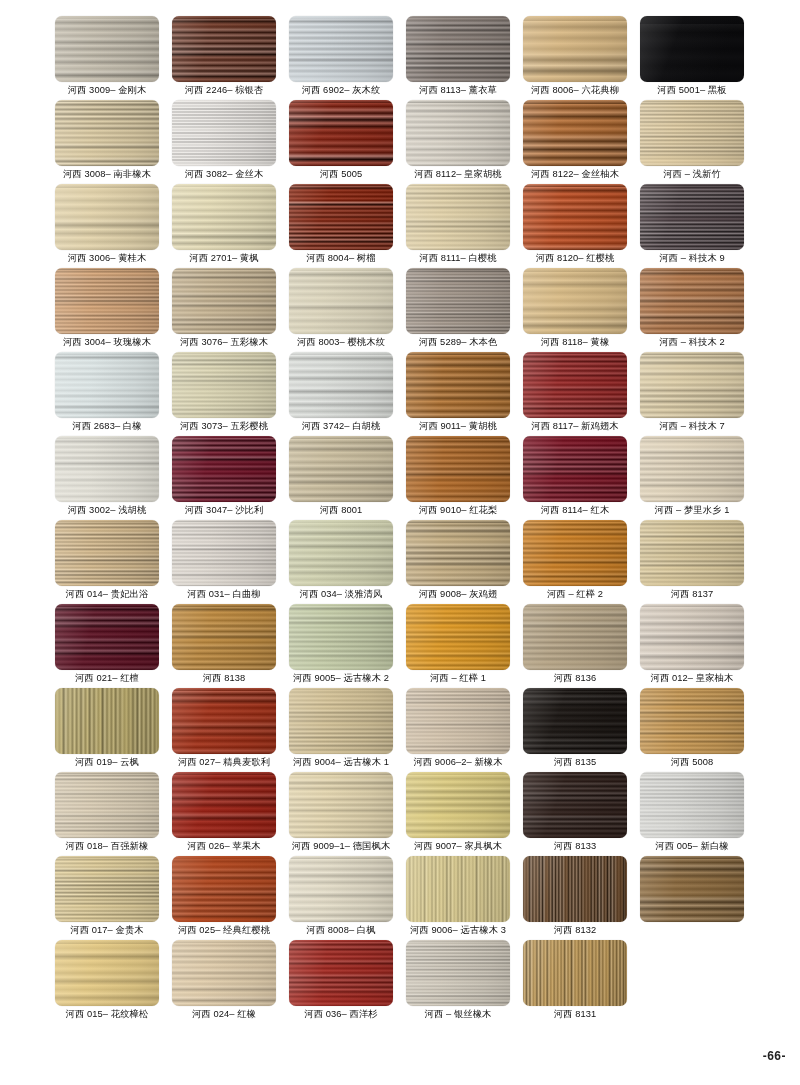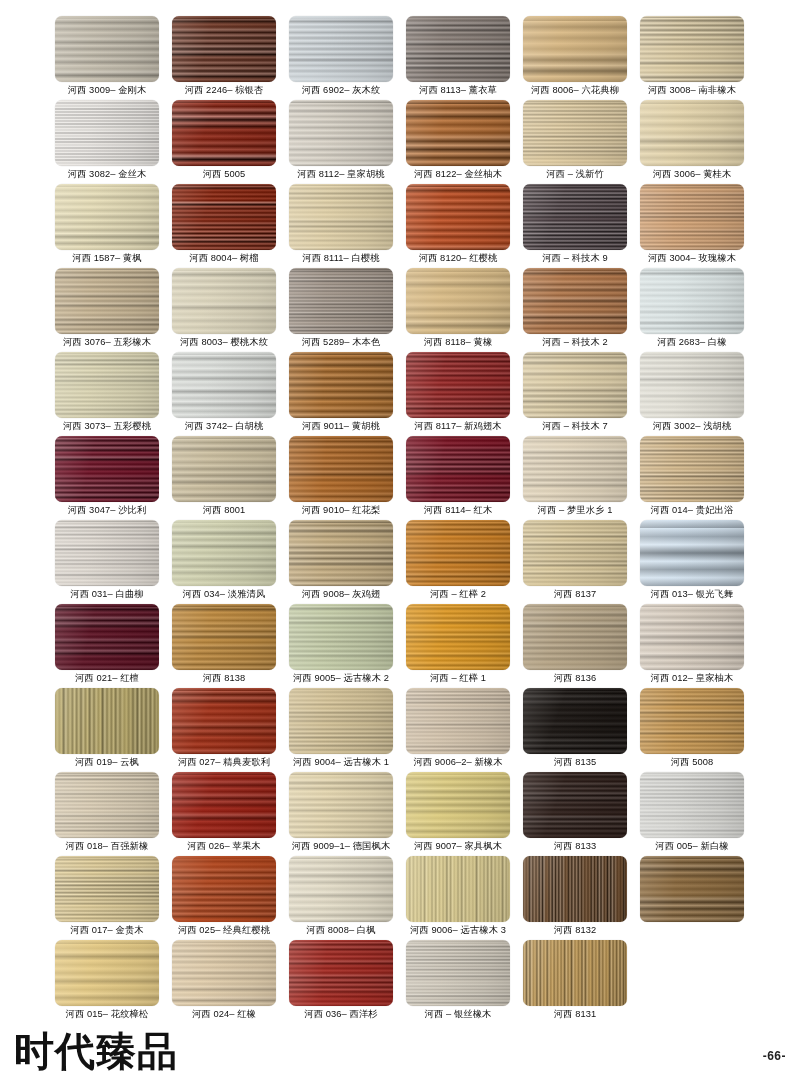--- a/index.html
+++ b/index.html
@@ -110,20 +110,27 @@
         <div class="label">河西 8113– 薰衣草</div>
       </div>
       <div class="cell">
         <div class="swatch" style="background: rgb(217, 184, 130);">
           <div class="grain" style="background-image: repeating-linear-gradient(0deg, rgba(0, 0, 0, 0.165) 0%, rgba(255, 255, 255, 0.09) 8.33%, rgba(0, 0, 0, 0.35) 16.67%, rgba(255, 255, 255, 0.192) 25%, rgba(0, 0, 0, 0.263) 33.33%, rgba(255, 255, 255, 0.145) 41.67%, rgba(0, 0, 0, 0.11) 50%, rgba(255, 255, 255, 0.063) 58.33%, rgba(0, 0, 0, 0.133) 66.67%, rgba(255, 255, 255, 0.075) 75%, rgba(0, 0, 0, 0.18) 83.33%, rgba(255, 255, 255, 0.098) 91.67%); background-size: 100% 100%;"></div>
           <div class="grain" style="background-image: linear-gradient(103deg, rgba(255, 255, 255, 0.16) 0%, rgba(255, 255, 255, 0.02) 35%, rgba(0, 0, 0, 0.06) 75%, rgba(0, 0, 0, 0.12) 100%);"></div>
         </div>
         <div class="label">河西 8006– 六花典柳</div>
       </div>
       <div class="cell">
+        <div class="swatch" style="background: rgb(10, 10, 12);">
+          <div class="grain" style="background-image: repeating-linear-gradient(0deg, rgba(0, 0, 0, 0.027) 0%, rgba(255, 255, 255, 0.016) 12.5%, rgba(0, 0, 0, 0.035) 25%, rgba(255, 255, 255, 0.02) 37.5%, rgba(0, 0, 0, 0.03) 50%, rgba(255, 255, 255, 0.02) 62.5%, rgba(0, 0, 0, 0.086) 75%, rgba(255, 255, 255, 0.047) 87.5%); background-size: 100% 100%;"></div>
+          <div class="grain" style="background-image: linear-gradient(110deg, rgba(255, 255, 255, 0.16) 0%, rgba(255, 255, 255, 0.02) 35%, rgba(0, 0, 0, 0.06) 75%, rgba(0, 0, 0, 0.12) 100%);"></div>
+        </div>
+        <div class="label">河西 5001– 黑板</div>
+      </div>
+      <div class="cell">
         <div class="swatch" style="background: rgb(224, 207, 166);">
           <div class="grain" style="background-image: repeating-linear-gradient(0deg, rgba(0, 0, 0, 0.392) 0%, rgba(255, 255, 255, 0.216) 3.57%, rgba(0, 0, 0, 0.345) 7.14%, rgba(255, 255, 255, 0.19) 10.71%, rgba(0, 0, 0, 0.11) 14.29%, rgba(255, 255, 255, 0.063) 17.86%, rgba(0, 0, 0, 0.106) 21.43%, rgba(255, 255, 255, 0.06) 25%, rgba(0, 0, 0, 0.345) 28.57%, rgba(255, 255, 255, 0.192) 32.14%, rgba(0, 0, 0, 0.125) 35.71%, rgba(255, 255, 255, 0.07) 39.29%, rgba(0, 0, 0, 0.176) 42.86%, rgba(255, 255, 255, 0.098) 46.43%, rgba(0, 0, 0, 0.14) 50%, rgba(255, 255, 255, 0.08) 53.57%, rgba(0, 0, 0, 0.3) 57.14%, rgba(255, 255, 255, 0.165) 60.71%, rgba(0, 0, 0, 0.224) 64.29%, rgba(255, 255, 255, 0.125) 67.86%, rgba(0, 0, 0, 0.32) 71.43%, rgba(255, 255, 255, 0.176) 75%, rgba(0, 0, 0, 0.353) 78.57%, rgba(255, 255, 255, 0.192) 82.14%, rgba(0, 0, 0, 0.31) 85.71%, rgba(255, 255, 255, 0.17) 89.29%, rgba(0, 0, 0, 0.365) 92.86%, rgba(255, 255, 255, 0.2) 96.43%); background-size: 100% 100%;"></div>
           <div class="grain" style="background-image: linear-gradient(96deg, rgba(255, 255, 255, 0.16) 0%, rgba(255, 255, 255, 0.02) 35%, rgba(0, 0, 0, 0.06) 75%, rgba(0, 0, 0, 0.12) 100%);"></div>
         </div>
         <div class="label">河西 3008– 南非橡木</div>
       </div>
       <div class="cell">
         <div class="swatch" style="background: rgb(233, 230, 226);">
           <div class="grain" style="background-image: repeating-linear-gradient(0deg, rgba(0, 0, 0, 0.094) 0%, rgba(255, 255, 255, 0.055) 2.27%, rgba(0, 0, 0, 0.094) 4.55%, rgba(255, 255, 255, 0.05) 6.82%, rgba(0, 0, 0, 0.26) 9.09%, rgba(255, 255, 255, 0.14) 11.36%, rgba(0, 0, 0, 0.184) 13.64%, rgba(255, 255, 255, 0.1) 15.91%, rgba(0, 0, 0, 0.235) 18.18%, rgba(255, 255, 255, 0.13) 20.45%, rgba(0, 0, 0, 0.15) 22.73%, rgba(255, 255, 255, 0.082) 25%, rgba(0, 0, 0, 0.227) 27.27%, rgba(255, 255, 255, 0.125) 29.55%, rgba(0, 0, 0, 0.082) 31.82%, rgba(255, 255, 255, 0.043) 34.09%, rgba(0, 0, 0, 0.247) 36.36%, rgba(255, 255, 255, 0.133) 38.64%, rgba(0, 0, 0, 0.267) 40.91%, rgba(255, 255, 255, 0.145) 43.18%, rgba(0, 0, 0, 0.1) 45.45%, rgba(255, 255, 255, 0.055) 47.73%, rgba(0, 0, 0, 0.263) 50%, rgba(255, 255, 255, 0.145) 52.27%, rgba(0, 0, 0, 0.09) 54.55%, rgba(255, 255, 255, 0.05) 56.82%, rgba(0, 0, 0, 0.18) 59.09%, rgba(255, 255, 255, 0.1) 61.36%, rgba(0, 0, 0, 0.26) 63.64%, rgba(255, 255, 255, 0.14) 65.91%, rgba(0, 0, 0, 0.19) 68.18%, rgba(255, 255, 255, 0.106) 70.45%, rgba(0, 0, 0, 0.216) 72.73%, rgba(255, 255, 255, 0.118) 75%, rgba(0, 0, 0, 0.243) 77.27%, rgba(255, 255, 255, 0.133) 79.55%, rgba(0, 0, 0, 0.224) 81.82%, rgba(255, 255, 255, 0.12) 84.09%, rgba(0, 0, 0, 0.275) 86.36%, rgba(255, 255, 255, 0.153) 88.64%, rgba(0, 0, 0, 0.118) 90.91%, rgba(255, 255, 255, 0.063) 93.18%, rgba(0, 0, 0, 0.21) 95.45%, rgba(255, 255, 255, 0.118) 97.73%); background-size: 100% 100%;"></div>
           <div class="grain" style="background-image: linear-gradient(103deg, rgba(255, 255, 255, 0.16) 0%, rgba(255, 255, 255, 0.02) 35%, rgba(0, 0, 0, 0.06) 75%, rgba(0, 0, 0, 0.12) 100%);"></div>
@@ -163,21 +170,21 @@
           <div class="grain" style="background-image: repeating-linear-gradient(0deg, rgba(0, 0, 0, 0.153) 0%, rgba(255, 255, 255, 0.082) 6.25%, rgba(0, 0, 0, 0.11) 12.5%, rgba(255, 255, 255, 0.063) 18.75%, rgba(0, 0, 0, 0.16) 25%, rgba(255, 255, 255, 0.09) 31.25%, rgba(0, 0, 0, 0.247) 37.5%, rgba(255, 255, 255, 0.137) 43.75%, rgba(0, 0, 0, 0.1) 50%, rgba(255, 255, 255, 0.055) 56.25%, rgba(0, 0, 0, 0.114) 62.5%, rgba(255, 255, 255, 0.063) 68.75%, rgba(0, 0, 0, 0.11) 75%, rgba(255, 255, 255, 0.063) 81.25%, rgba(0, 0, 0, 0.07) 87.5%, rgba(255, 255, 255, 0.04) 93.75%); background-size: 100% 100%;"></div>
           <div class="grain" style="background-image: linear-gradient(96deg, rgba(255, 255, 255, 0.16) 0%, rgba(255, 255, 255, 0.02) 35%, rgba(0, 0, 0, 0.06) 75%, rgba(0, 0, 0, 0.12) 100%);"></div>
         </div>
         <div class="label">河西 3006– 黄桂木</div>
       </div>
       <div class="cell">
         <div class="swatch" style="background: rgb(233, 224, 186);">
           <div class="grain" style="background-image: repeating-linear-gradient(0deg, rgba(0, 0, 0, 0.137) 0%, rgba(255, 255, 255, 0.075) 5%, rgba(0, 0, 0, 0.224) 10%, rgba(255, 255, 255, 0.12) 15%, rgba(0, 0, 0, 0.29) 20%, rgba(255, 255, 255, 0.16) 25%, rgba(0, 0, 0, 0.19) 30%, rgba(255, 255, 255, 0.1) 35%, rgba(0, 0, 0, 0.165) 40%, rgba(255, 255, 255, 0.09) 45%, rgba(0, 0, 0, 0.18) 50%, rgba(255, 255, 255, 0.1) 55%, rgba(0, 0, 0, 0.13) 60%, rgba(255, 255, 255, 0.07) 65%, rgba(0, 0, 0, 0.1) 70%, rgba(255, 255, 255, 0.055) 75%, rgba(0, 0, 0, 0.173) 80%, rgba(255, 255, 255, 0.094) 85%, rgba(0, 0, 0, 0.098) 90%, rgba(255, 255, 255, 0.055) 95%); background-size: 100% 100%;"></div>
           <div class="grain" style="background-image: linear-gradient(103deg, rgba(255, 255, 255, 0.16) 0%, rgba(255, 255, 255, 0.02) 35%, rgba(0, 0, 0, 0.06) 75%, rgba(0, 0, 0, 0.12) 100%);"></div>
         </div>
-        <div class="label">河西 1587– 黄枫</div>
+        <div class="label">河西 2701– 黄枫</div>
       </div>
       <div class="cell">
         <div class="swatch" style="background: rgb(139, 31, 7);">
           <div class="grain" style="background-image: repeating-linear-gradient(0deg, rgba(0, 0, 0, 0.467) 0%, rgba(255, 255, 255, 0.26) 3.13%, rgba(0, 0, 0, 0.47) 6.25%, rgba(255, 255, 255, 0.26) 9.38%, rgba(0, 0, 0, 0.694) 12.5%, rgba(255, 255, 255, 0.38) 15.63%, rgba(0, 0, 0, 0.604) 18.75%, rgba(255, 255, 255, 0.33) 21.88%, rgba(0, 0, 0, 0.53) 25%, rgba(255, 255, 255, 0.29) 28.13%, rgba(0, 0, 0, 0.455) 31.25%, rgba(255, 255, 255, 0.25) 34.38%, rgba(0, 0, 0, 0.5) 37.5%, rgba(255, 255, 255, 0.28) 40.63%, rgba(0, 0, 0, 0.275) 43.75%, rgba(255, 255, 255, 0.15) 46.88%, rgba(0, 0, 0, 0.424) 50%, rgba(255, 255, 255, 0.23) 53.13%, rgba(0, 0, 0, 0.337) 56.25%, rgba(255, 255, 255, 0.184) 59.38%, rgba(0, 0, 0, 0.463) 62.5%, rgba(255, 255, 255, 0.255) 65.63%, rgba(0, 0, 0, 0.714) 68.75%, rgba(255, 255, 255, 0.392) 71.88%, rgba(0, 0, 0, 0.21) 75%, rgba(255, 255, 255, 0.118) 78.13%, rgba(0, 0, 0, 0.243) 81.25%, rgba(255, 255, 255, 0.133) 84.38%, rgba(0, 0, 0, 0.216) 87.5%, rgba(255, 255, 255, 0.118) 90.63%, rgba(0, 0, 0, 0.573) 93.75%, rgba(255, 255, 255, 0.318) 96.88%); background-size: 100% 100%;"></div>
           <div class="grain" style="background-image: linear-gradient(110deg, rgba(255, 255, 255, 0.16) 0%, rgba(255, 255, 255, 0.02) 35%, rgba(0, 0, 0, 0.06) 75%, rgba(0, 0, 0, 0.12) 100%);"></div>
         </div>
         <div class="label">河西 8004– 树榴</div>
       </div>
       <div class="cell">
         <div class="swatch" style="background: rgb(228, 212, 171);">
@@ -362,27 +369,20 @@
         <div class="label">河西 – 红榉 2</div>
       </div>
       <div class="cell">
         <div class="swatch" style="background: rgb(221, 203, 158);">
           <div class="grain" style="background-image: repeating-linear-gradient(0deg, rgba(0, 0, 0, 0.118) 0%, rgba(255, 255, 255, 0.067) 3.13%, rgba(0, 0, 0, 0.118) 6.25%, rgba(255, 255, 255, 0.067) 9.38%, rgba(0, 0, 0, 0.165) 12.5%, rgba(255, 255, 255, 0.09) 15.63%, rgba(0, 0, 0, 0.23) 18.75%, rgba(255, 255, 255, 0.125) 21.88%, rgba(0, 0, 0, 0.09) 25%, rgba(255, 255, 255, 0.05) 28.13%, rgba(0, 0, 0, 0.286) 31.25%, rgba(255, 255, 255, 0.157) 34.38%, rgba(0, 0, 0, 0.243) 37.5%, rgba(255, 255, 255, 0.133) 40.63%, rgba(0, 0, 0, 0.145) 43.75%, rgba(255, 255, 255, 0.082) 46.88%, rgba(0, 0, 0, 0.255) 50%, rgba(255, 255, 255, 0.14) 53.13%, rgba(0, 0, 0, 0.208) 56.25%, rgba(255, 255, 255, 0.114) 59.38%, rgba(0, 0, 0, 0.294) 62.5%, rgba(255, 255, 255, 0.16) 65.63%, rgba(0, 0, 0, 0.1) 68.75%, rgba(255, 255, 255, 0.055) 71.88%, rgba(0, 0, 0, 0.286) 75%, rgba(255, 255, 255, 0.157) 78.13%, rgba(0, 0, 0, 0.17) 81.25%, rgba(255, 255, 255, 0.094) 84.38%, rgba(0, 0, 0, 0.14) 87.5%, rgba(255, 255, 255, 0.08) 90.63%, rgba(0, 0, 0, 0.227) 93.75%, rgba(255, 255, 255, 0.125) 96.88%); background-size: 100% 100%;"></div>
           <div class="grain" style="background-image: linear-gradient(110deg, rgba(255, 255, 255, 0.16) 0%, rgba(255, 255, 255, 0.02) 35%, rgba(0, 0, 0, 0.06) 75%, rgba(0, 0, 0, 0.12) 100%);"></div>
         </div>
         <div class="label">河西 8137</div>
       </div>
       <div class="cell">
-        <div class="swatch" style="background: rgb(207, 224, 238);">
-          <div class="grain" style="background-image: repeating-linear-gradient(0deg, rgba(0, 0, 0, 0.29) 0%, rgba(255, 255, 255, 0.16) 12.5%, rgba(0, 0, 0, 0.29) 25%, rgba(255, 255, 255, 0.16) 37.5%, rgba(0, 0, 0, 0.41) 50%, rgba(255, 255, 255, 0.227) 62.5%, rgba(0, 0, 0, 0.23) 75%, rgba(255, 255, 255, 0.13) 87.5%); background-size: 100% 100%;"></div>
-          <div class="grain" style="background-image: linear-gradient(96deg, rgba(255, 255, 255, 0.16) 0%, rgba(255, 255, 255, 0.02) 35%, rgba(0, 0, 0, 0.06) 75%, rgba(0, 0, 0, 0.12) 100%);"></div>
-        </div>
-        <div class="label">河西 013– 银光飞舞</div>
-      </div>
-      <div class="cell">
         <div class="swatch" style="background: rgb(90, 12, 30);">
           <div class="grain" style="background-image: repeating-linear-gradient(0deg, rgba(0, 0, 0, 0.286) 0%, rgba(255, 255, 255, 0.157) 4.17%, rgba(0, 0, 0, 0.153) 8.33%, rgba(255, 255, 255, 0.082) 12.5%, rgba(0, 0, 0, 0.192) 16.67%, rgba(255, 255, 255, 0.106) 20.83%, rgba(0, 0, 0, 0.48) 25%, rgba(255, 255, 255, 0.263) 29.17%, rgba(0, 0, 0, 0.31) 33.33%, rgba(255, 255, 255, 0.17) 37.5%, rgba(0, 0, 0, 0.404) 41.67%, rgba(255, 255, 255, 0.224) 45.83%, rgba(0, 0, 0, 0.16) 50%, rgba(255, 255, 255, 0.09) 54.17%, rgba(0, 0, 0, 0.184) 58.33%, rgba(255, 255, 255, 0.1) 62.5%, rgba(0, 0, 0, 0.47) 66.67%, rgba(255, 255, 255, 0.26) 70.83%, rgba(0, 0, 0, 0.47) 75%, rgba(255, 255, 255, 0.26) 79.17%, rgba(0, 0, 0, 0.21) 83.33%, rgba(255, 255, 255, 0.118) 87.5%, rgba(0, 0, 0, 0.486) 91.67%, rgba(255, 255, 255, 0.267) 95.83%); background-size: 100% 100%;"></div>
           <div class="grain" style="background-image: linear-gradient(103deg, rgba(255, 255, 255, 0.16) 0%, rgba(255, 255, 255, 0.02) 35%, rgba(0, 0, 0, 0.06) 75%, rgba(0, 0, 0, 0.12) 100%);"></div>
         </div>
         <div class="label">河西 021– 红檀</div>
       </div>
       <div class="cell">
         <div class="swatch" style="background: rgb(193, 139, 61);">
           <div class="grain" style="background-image: repeating-linear-gradient(0deg, rgba(0, 0, 0, 0.3) 0%, rgba(255, 255, 255, 0.165) 4.17%, rgba(0, 0, 0, 0.26) 8.33%, rgba(255, 255, 255, 0.14) 12.5%, rgba(0, 0, 0, 0.204) 16.67%, rgba(255, 255, 255, 0.11) 20.83%, rgba(0, 0, 0, 0.204) 25%, rgba(255, 255, 255, 0.11) 29.17%, rgba(0, 0, 0, 0.27) 33.33%, rgba(255, 255, 255, 0.15) 37.5%, rgba(0, 0, 0, 0.14) 41.67%, rgba(255, 255, 255, 0.08) 45.83%, rgba(0, 0, 0, 0.35) 50%, rgba(255, 255, 255, 0.192) 54.17%, rgba(0, 0, 0, 0.263) 58.33%, rgba(255, 255, 255, 0.145) 62.5%, rgba(0, 0, 0, 0.235) 66.67%, rgba(255, 255, 255, 0.13) 70.83%, rgba(0, 0, 0, 0.165) 75%, rgba(255, 255, 255, 0.09) 79.17%, rgba(0, 0, 0, 0.12) 83.33%, rgba(255, 255, 255, 0.067) 87.5%, rgba(0, 0, 0, 0.35) 91.67%, rgba(255, 255, 255, 0.192) 95.83%); background-size: 100% 100%;"></div>
           <div class="grain" style="background-image: linear-gradient(110deg, rgba(255, 255, 255, 0.16) 0%, rgba(255, 255, 255, 0.02) 35%, rgba(0, 0, 0, 0.06) 75%, rgba(0, 0, 0, 0.12) 100%);"></div>
@@ -573,16 +573,15 @@
       </div>
       <div class="cell">
         <div class="swatch" style="background: rgb(195, 156, 87);">
           <div class="grain" style="background-image: repeating-linear-gradient(90deg, rgba(0, 0, 0, 0.294) 0%, rgba(255, 255, 255, 0.16) 1.67%, rgba(0, 0, 0, 0.435) 3.33%, rgba(255, 255, 255, 0.24) 5%, rgba(0, 0, 0, 0.447) 6.67%, rgba(255, 255, 255, 0.243) 8.33%, rgba(0, 0, 0, 0.16) 10%, rgba(255, 255, 255, 0.09) 11.67%, rgba(0, 0, 0, 0.41) 13.33%, rgba(255, 255, 255, 0.227) 15%, rgba(0, 0, 0, 0.408) 16.67%, rgba(255, 255, 255, 0.224) 18.33%, rgba(0, 0, 0, 0.21) 20%, rgba(255, 255, 255, 0.118) 21.67%, rgba(0, 0, 0, 0.408) 23.33%, rgba(255, 255, 255, 0.224) 25%, rgba(0, 0, 0, 0.18) 26.67%, rgba(255, 255, 255, 0.1) 28.33%, rgba(0, 0, 0, 0.28) 30%, rgba(255, 255, 255, 0.153) 31.67%, rgba(0, 0, 0, 0.243) 33.33%, rgba(255, 255, 255, 0.133) 35%, rgba(0, 0, 0, 0.263) 36.67%, rgba(255, 255, 255, 0.145) 38.33%, rgba(0, 0, 0, 0.396) 40%, rgba(255, 255, 255, 0.22) 41.67%, rgba(0, 0, 0, 0.243) 43.33%, rgba(255, 255, 255, 0.133) 45%, rgba(0, 0, 0, 0.443) 46.67%, rgba(255, 255, 255, 0.243) 48.33%, rgba(0, 0, 0, 0.176) 50%, rgba(255, 255, 255, 0.098) 51.67%, rgba(0, 0, 0, 0.216) 53.33%, rgba(255, 255, 255, 0.118) 55%, rgba(0, 0, 0, 0.41) 56.67%, rgba(255, 255, 255, 0.227) 58.33%, rgba(0, 0, 0, 0.384) 60%, rgba(255, 255, 255, 0.21) 61.67%, rgba(0, 0, 0, 0.145) 63.33%, rgba(255, 255, 255, 0.08) 65%, rgba(0, 0, 0, 0.298) 66.67%, rgba(255, 255, 255, 0.165) 68.33%, rgba(0, 0, 0, 0.19) 70%, rgba(255, 255, 255, 0.1) 71.67%, rgba(0, 0, 0, 0.365) 73.33%, rgba(255, 255, 255, 0.2) 75%, rgba(0, 0, 0, 0.255) 76.67%, rgba(255, 255, 255, 0.137) 78.33%, rgba(0, 0, 0, 0.153) 80%, rgba(255, 255, 255, 0.082) 81.67%, rgba(0, 0, 0, 0.42) 83.33%, rgba(255, 255, 255, 0.23) 85%, rgba(0, 0, 0, 0.314) 86.67%, rgba(255, 255, 255, 0.173) 88.33%, rgba(0, 0, 0, 0.357) 90%, rgba(255, 255, 255, 0.196) 91.67%, rgba(0, 0, 0, 0.39) 93.33%, rgba(255, 255, 255, 0.21) 95%, rgba(0, 0, 0, 0.392) 96.67%, rgba(255, 255, 255, 0.216) 98.33%); background-size: 100% 100%;"></div>
           <div class="grain" style="background-image: linear-gradient(110deg, rgba(255, 255, 255, 0.16) 0%, rgba(255, 255, 255, 0.02) 35%, rgba(0, 0, 0, 0.06) 75%, rgba(0, 0, 0, 0.12) 100%);"></div>
         </div>
         <div class="label">河西 8131</div>
       </div>
     </div>
 
-  <div id="logo">时代臻品</div>
   <div id="pagenum">-66-</div>
 
 </div>
 
 </body></html>

